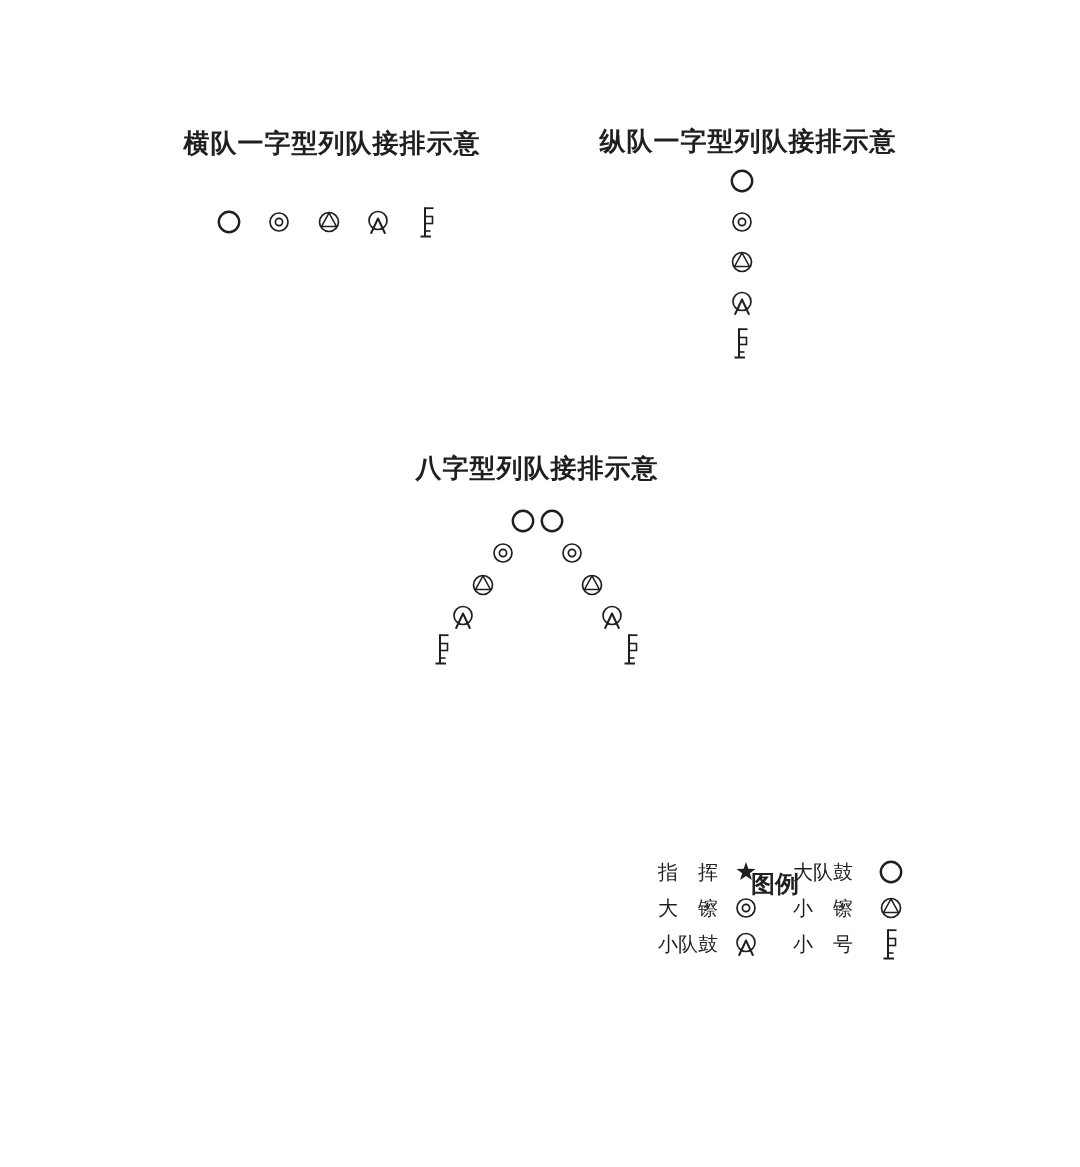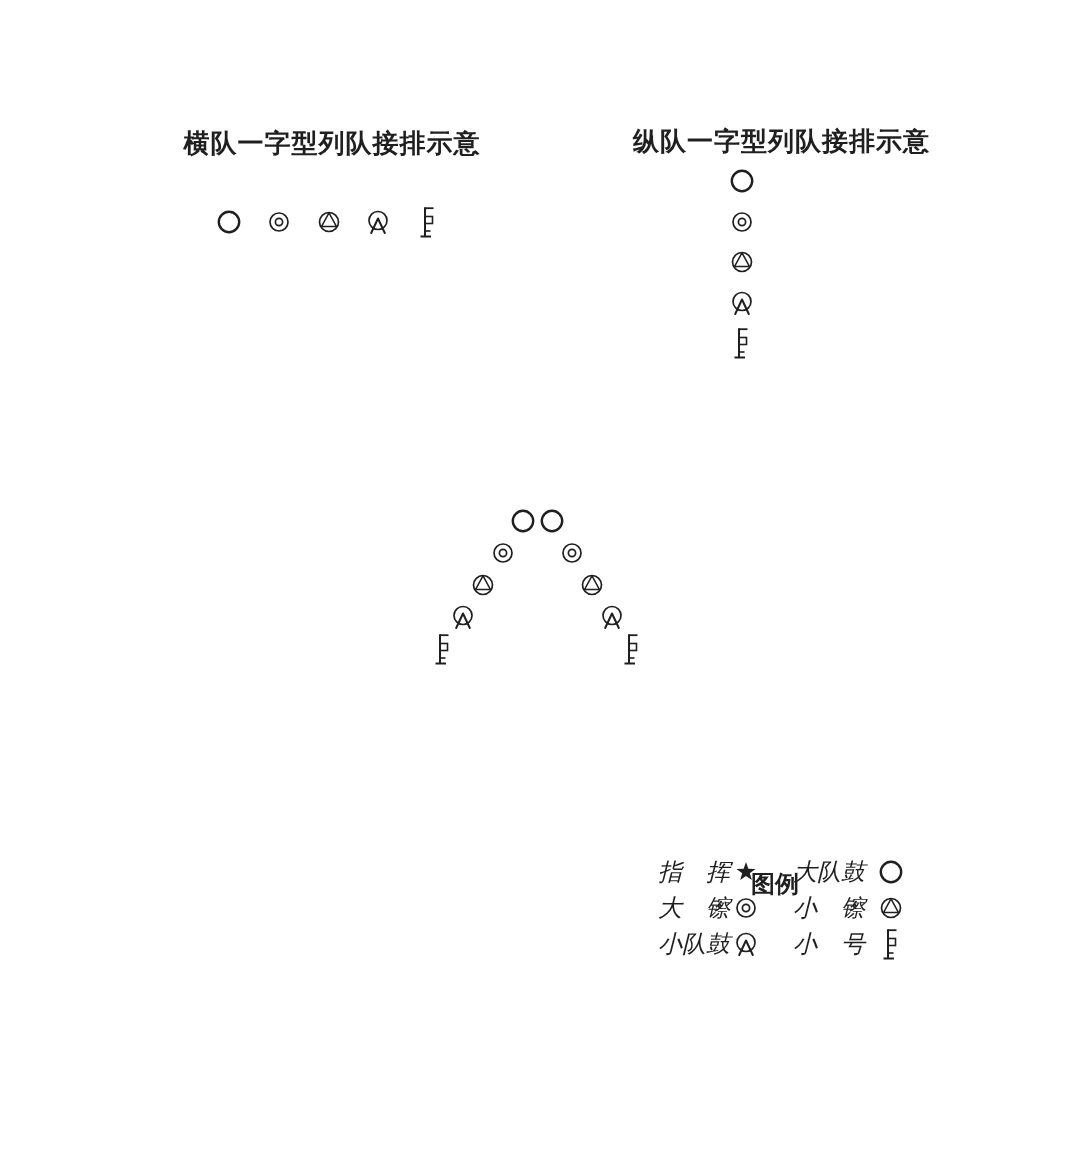--- a/index.html
+++ b/index.html
@@ -16,21 +16,21 @@
   .diagram-title {
     position: absolute;
     font-size: 26px;
     font-weight: bold;
     letter-spacing: 1px;
     text-align: center;
     color: #1f1f1f;
     white-space: nowrap;
   }
   #title-horizontal { left: 150px; top: 104px; width: 364px; }
-  #title-vertical   { left: 566px; top: 102px; width: 364px; text-align: right; }
+  #title-vertical   { left: 566px; top: 102px; width: 364px; }
   #title-vshape     { left: 355px; top: 429px; width: 364px; }
 
   .symbol { display: inline-block; width: 24px; height: 36px; line-height: 0; }
   .symbol svg { display: block; }
 
   #row-formation {
     position: absolute;
     left: 217px; top: 204px; width: 223px; height: 36px;
     display: flex; justify-content: space-between; align-items: center;
   }
@@ -54,24 +54,23 @@
     display: grid;
     grid-template-columns: 100px 110px;
     column-gap: 35px;
     row-gap: 0;
   }
   .legend-entry {
     height: 36px;
     display: flex; align-items: center; justify-content: space-between;
   }
   .legend-label {
-    font-size: 24px;
+    font-size: 20px;
     color: #1f1f1f;
     white-space: pre;
-    font-style: italic;
   }
   .svg-defs { position: absolute; width: 0; height: 0; overflow: hidden; }
 </style>
 </head>
 <body>
 
 <svg class="svg-defs" aria-hidden="true">
   <defs>
     <symbol id="sym-big-drum" viewBox="0 0 24 36">
       <circle cx="12" cy="18" r="10.2" fill="none" stroke="#1f1f1f" stroke-width="2.4"></circle>
@@ -154,20 +153,21 @@
           <use href="#sym-small-drum"></use>
         </svg>
       </span>
       <span class="symbol">
         <svg viewBox="0 0 24 36" width="24" height="36">
           <use href="#sym-bugle"></use>
         </svg>
       </span>
     </div>
 
+  <h2 class="diagram-title" id="title-vshape">八字型列队接排示意</h2>
   <div class="vshape-file">
       <span class="symbol" style="position: absolute; left: 511px; top: 503px;">
         <svg viewBox="0 0 24 36" width="24" height="36">
           <use href="#sym-big-drum"></use>
         </svg>
       </span>
       <span class="symbol" style="position: absolute; left: 491px; top: 535px;">
         <svg viewBox="0 0 24 36" width="24" height="36">
           <use href="#sym-big-cymbal"></use>
         </svg>

